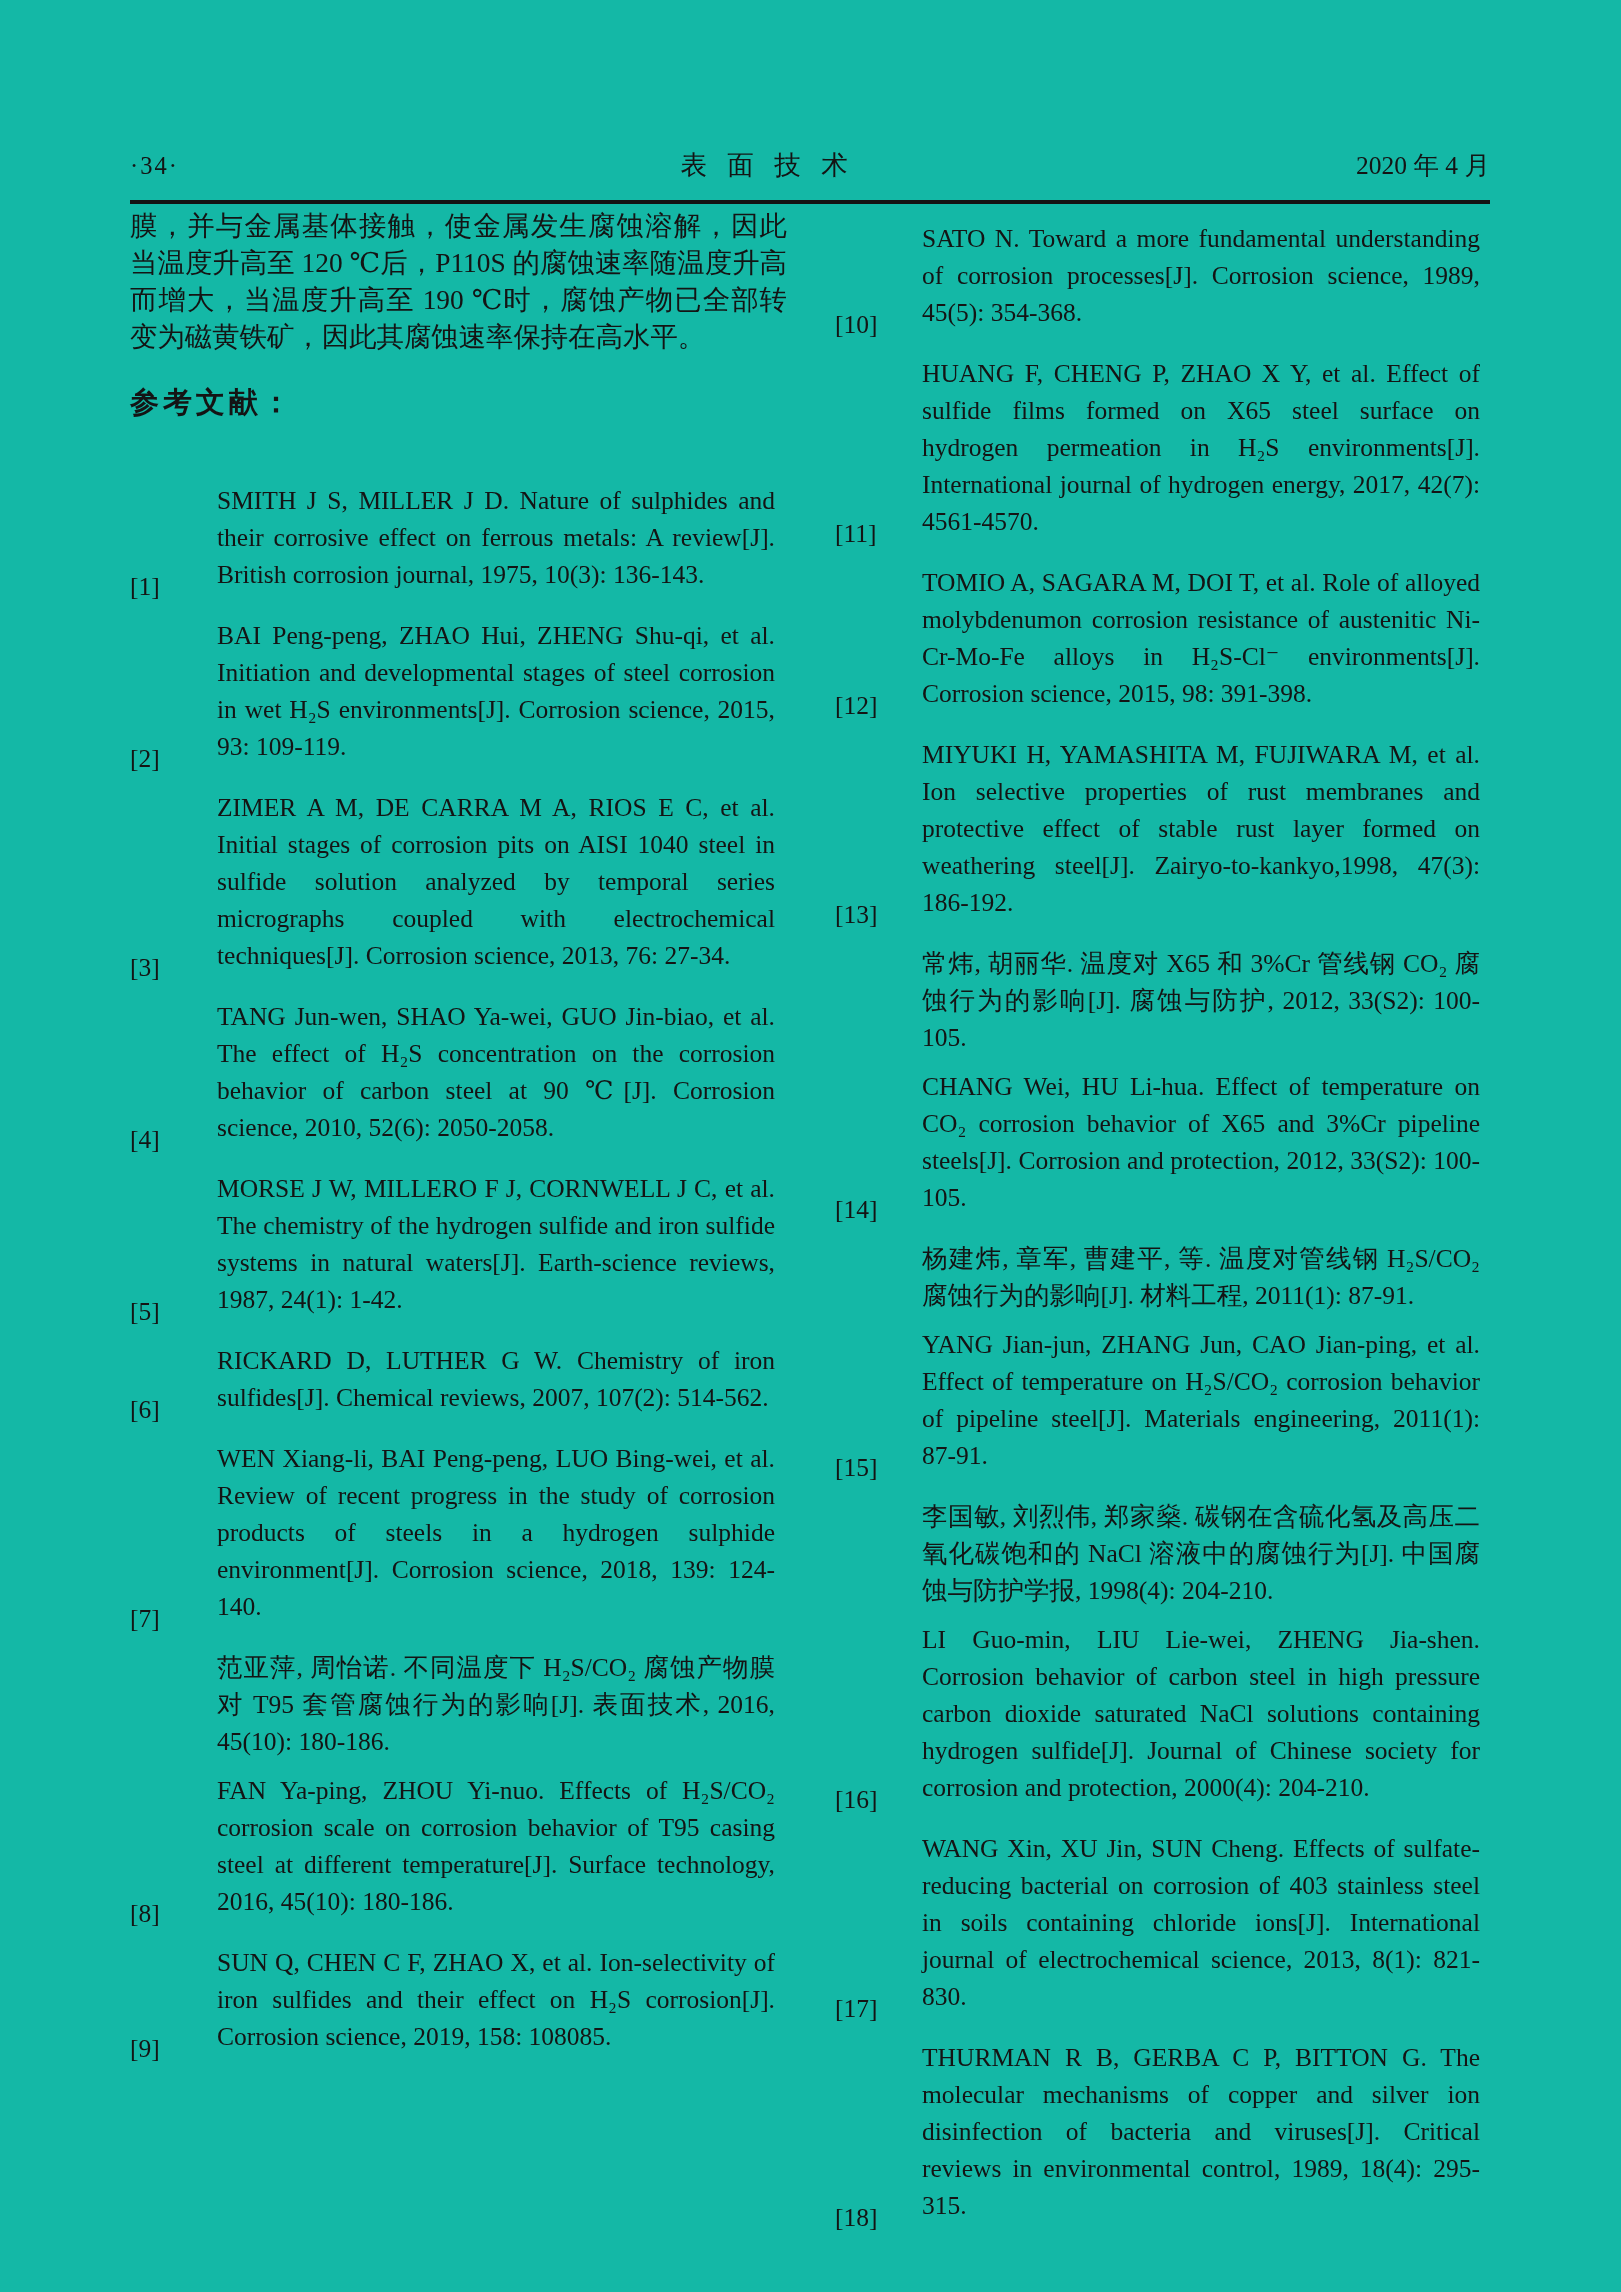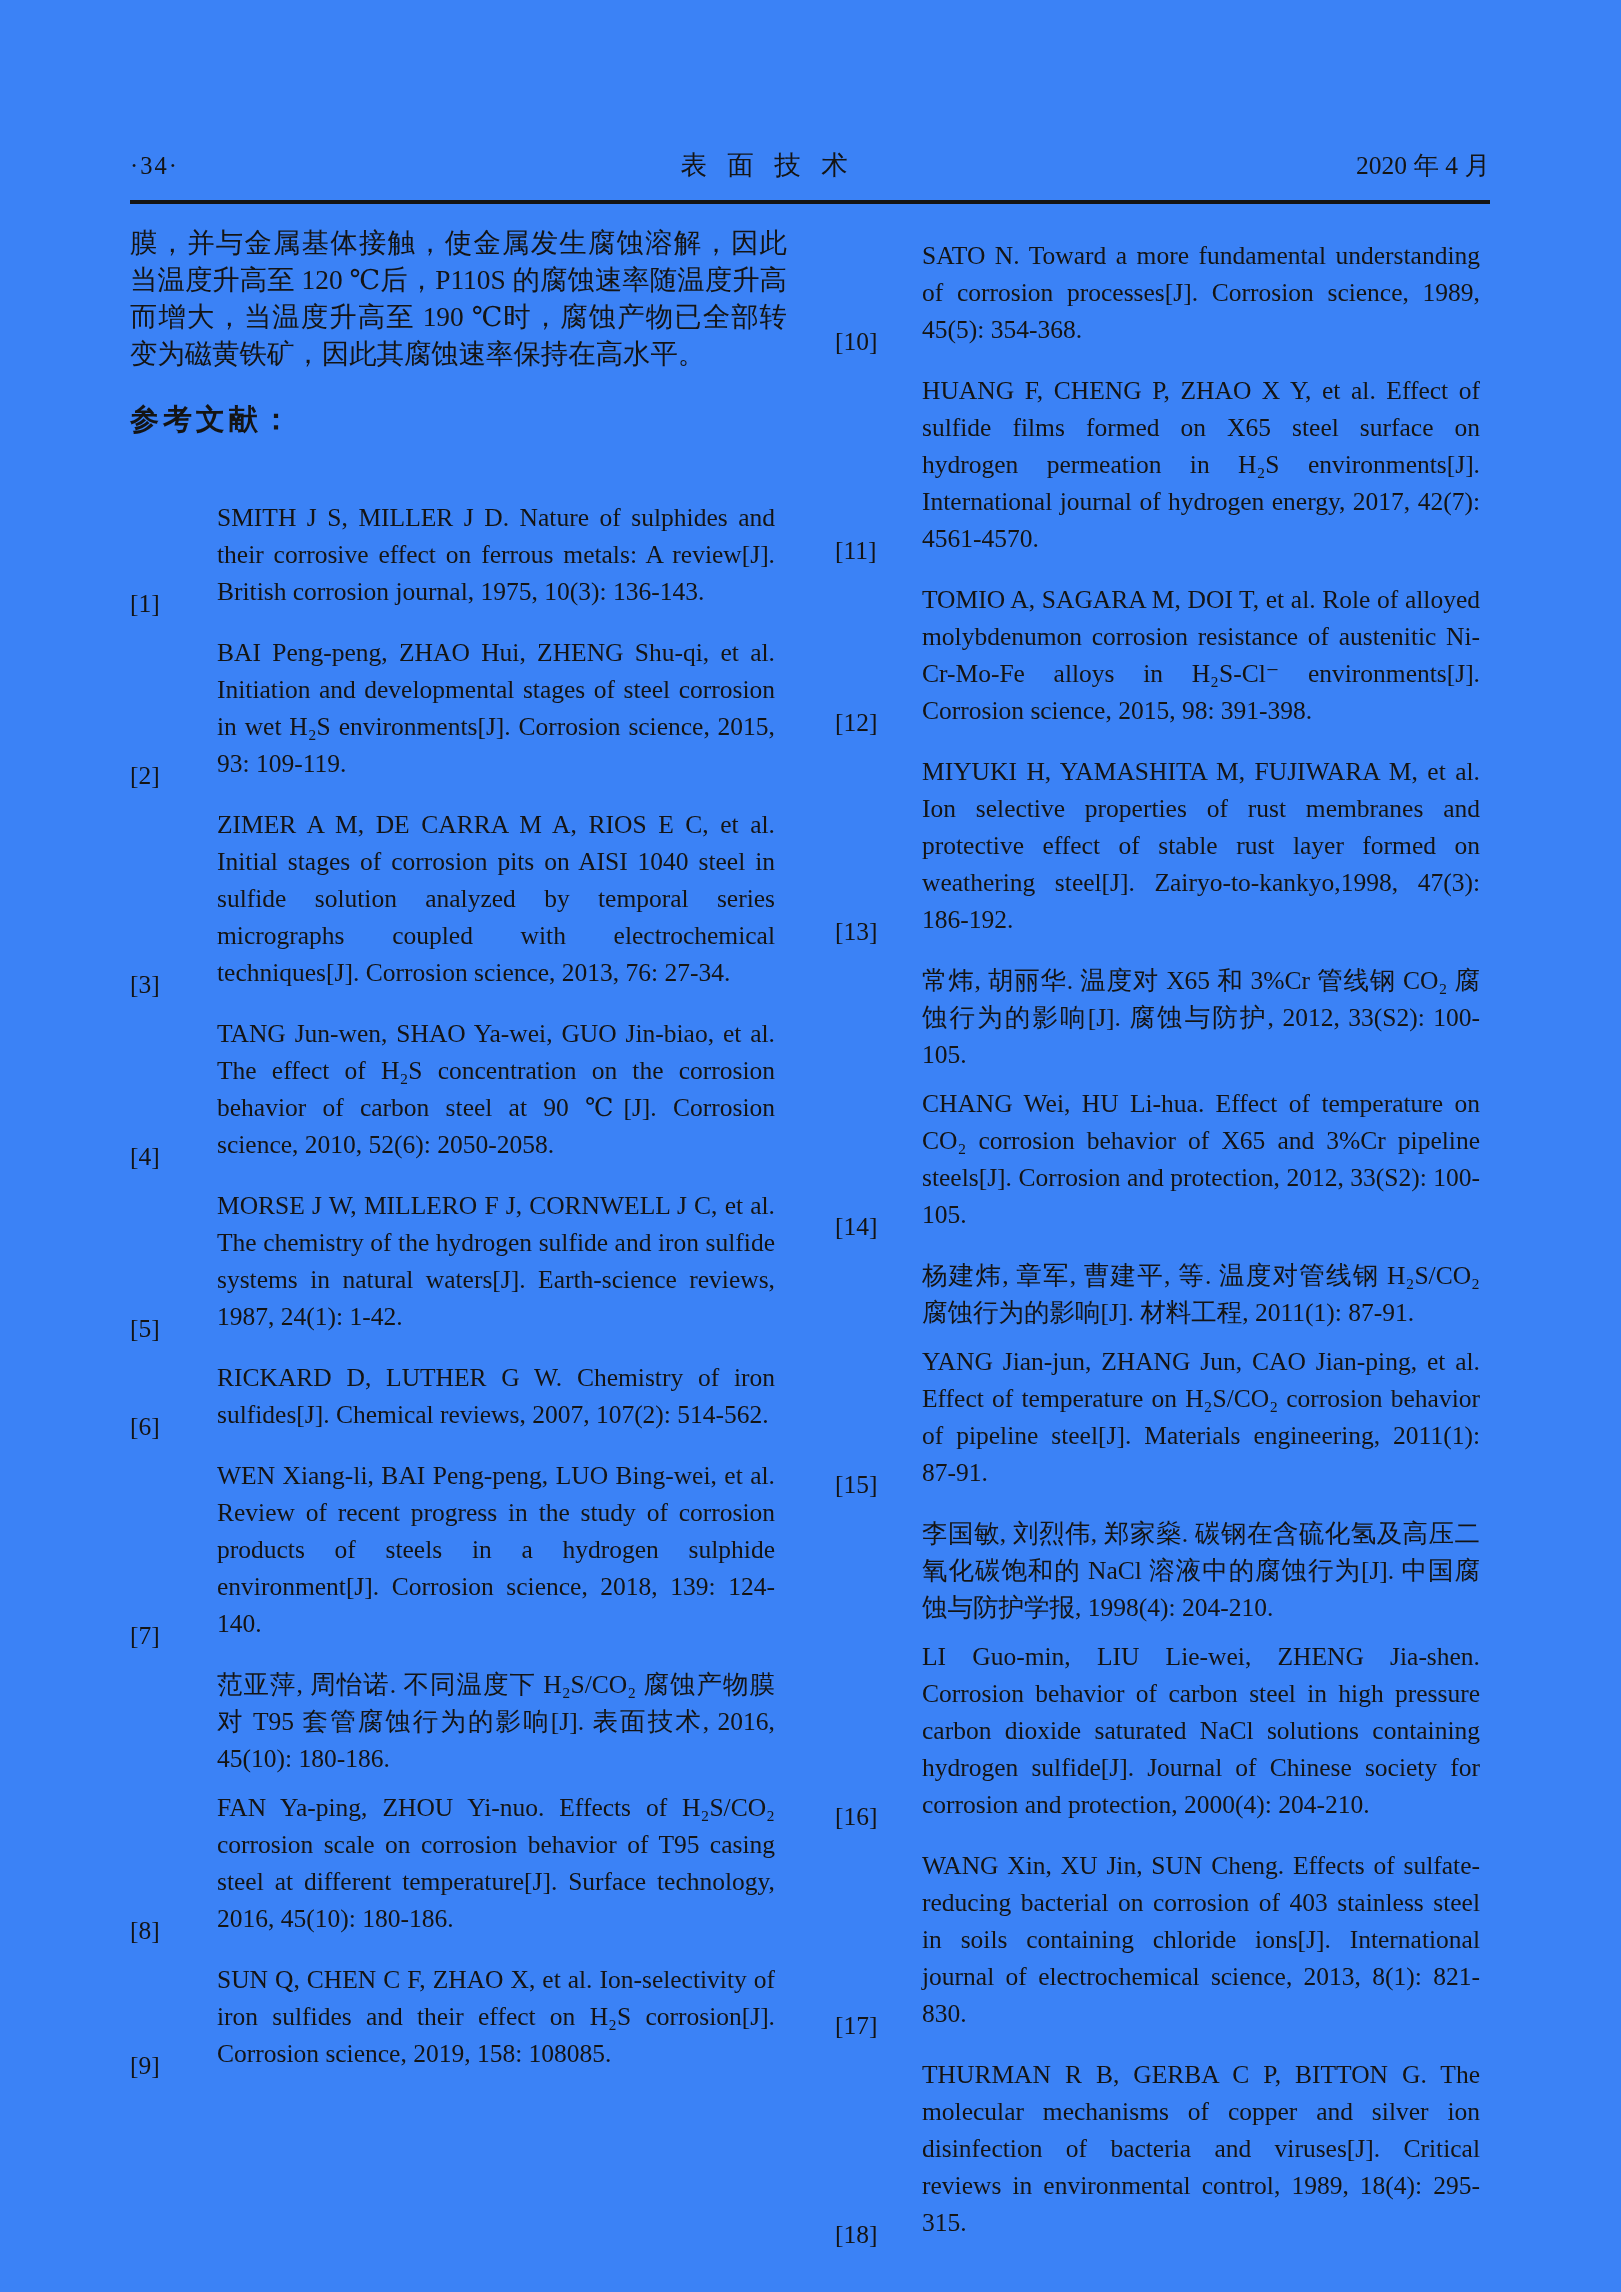--- a/index.html
+++ b/index.html
@@ -4,21 +4,21 @@
 <style>
   html, body {
     margin: 0;
     padding: 0;
     background: #ffffff;
   }
   .page {
     position: relative;
     width: 1621px;
     height: 2293px;
-    background: #3b82f6;
+    background: #14b8a6;
     color: #141414;
     font-family: "Liberation Serif", "DejaVu Serif", serif;
     overflow: hidden;
   }
   .page-header {
     position: absolute;
     left: 130px;
     top: 147px;
     width: 1360px;
     display: flex;
@@ -33,21 +33,21 @@
     position: absolute;
     left: 130px;
     top: 200px;
     width: 1360px;
     height: 3.9px;
     background: #141414;
   }
   .columns {
     position: absolute;
     left: 130px;
-    top: 225px;
+    top: 208px;
     width: 1362px;
     display: flex;
     gap: 48px;
   }
   .column { width: 660px; }
   .intro {
     margin: 0;
     font-size: 27.4px;
     line-height: 37px;
     text-align: justify;

